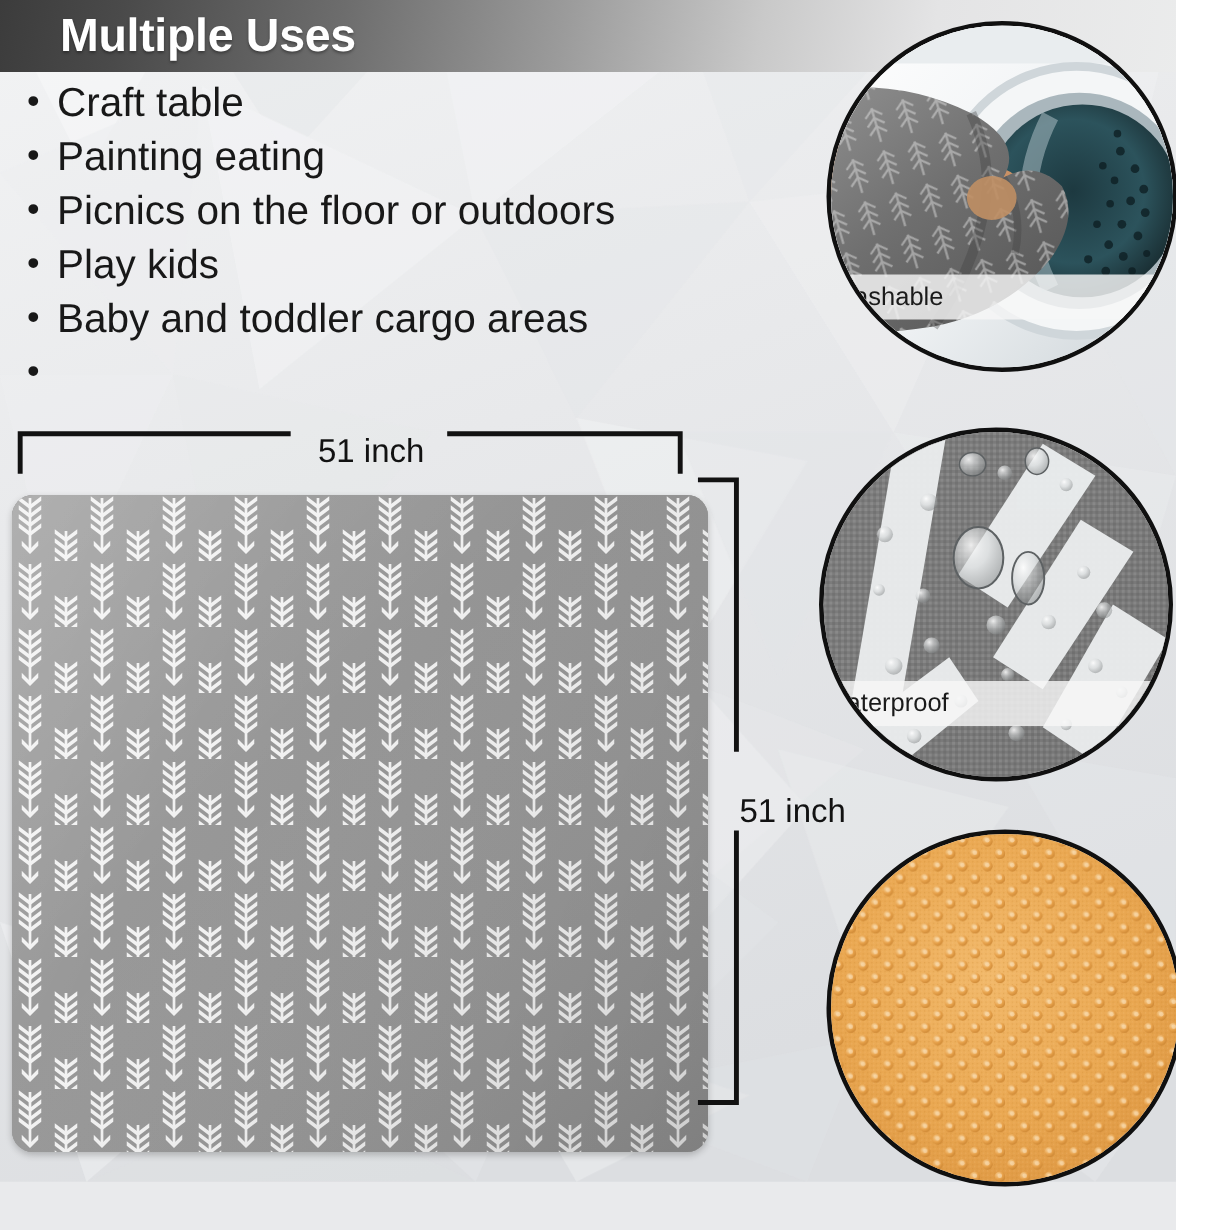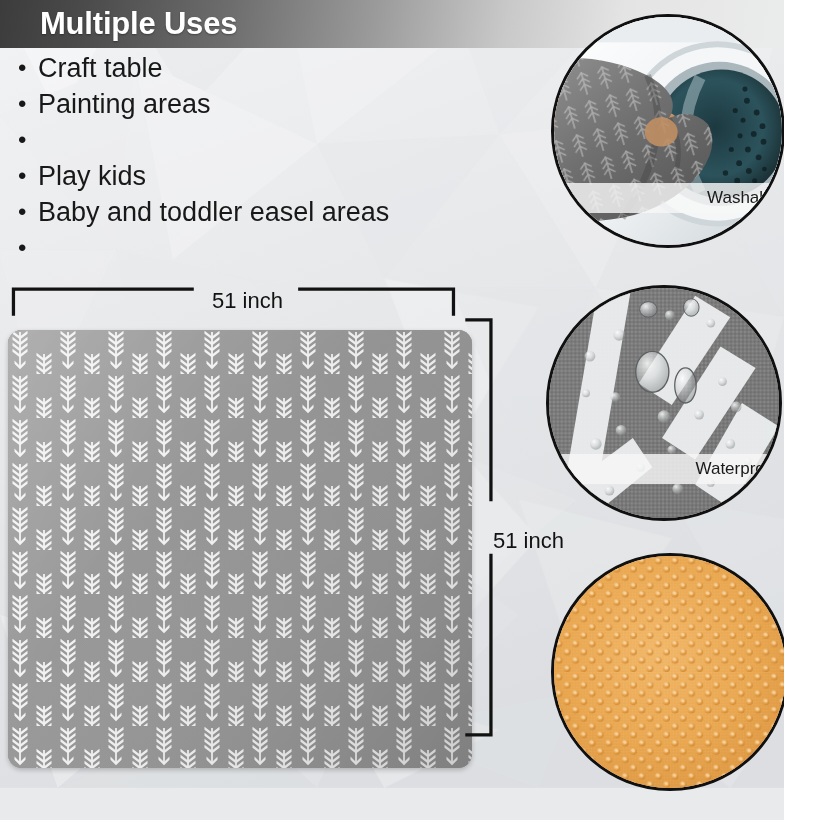--- a/index.html
+++ b/index.html
@@ -126,21 +126,21 @@
   .circle-washable  { left: 551px; top: 14px;  width: 234px; height: 234px; }
   .circle-waterproof{ left: 546px; top: 285px; width: 236px; height: 236px; text-decoration: underline; }
   .circle-antislip  { left: 551px; top: 553px; width: 238px; height: 238px; }
 
   .circle-img { position: absolute; inset: 0; }
 
   .circle-caption {
     position: absolute;
     left: 0; right: 0;
     background: rgba(246,246,246,.82);
-    text-align: right;
+    text-align: left;
     font-size: 17px;
     color: #1a1a1a;
     line-height: 30px;
     height: 30px;
     white-space: nowrap;
   }
   .cap-washable   { bottom: 32px; }
   .cap-waterproof { bottom: 34px; }
   .cap-antislip   { bottom: 56px; font-size: 17px; }
 </style>
@@ -191,32 +191,33 @@
   <div class="header-band"></div>
   <div class="header-title">Multiple Uses</div>
 
   <ul class="uses-list">
     <li class="use-item">
       <span class="use-bullet">•</span>
       <span class="use-text">Craft table</span>
     </li>
     <li class="use-item">
       <span class="use-bullet">•</span>
-      <span class="use-text">Painting areas</span>
-    </li>
-    <li class="use-item">
-      <span class="use-bullet">•</span>
+      <span class="use-text">Painting eating</span>
+    </li>
+    <li class="use-item">
+      <span class="use-bullet">•</span>
+      <span class="use-text">Picnics on the floor or outdoors</span>
     </li>
     <li class="use-item">
       <span class="use-bullet">•</span>
       <span class="use-text">Play kids</span>
     </li>
     <li class="use-item">
       <span class="use-bullet">•</span>
-      <span class="use-text">Baby and toddler easel areas</span>
+      <span class="use-text">Baby and toddler cargo areas</span>
     </li>
     <li class="use-item">
       <span class="use-bullet">•</span>
     </li>
   </ul>
 
   <div class="mat">
     <svg class="mat-pattern" viewBox="0 0 464 438" preserveAspectRatio="none">
       <defs>
 

